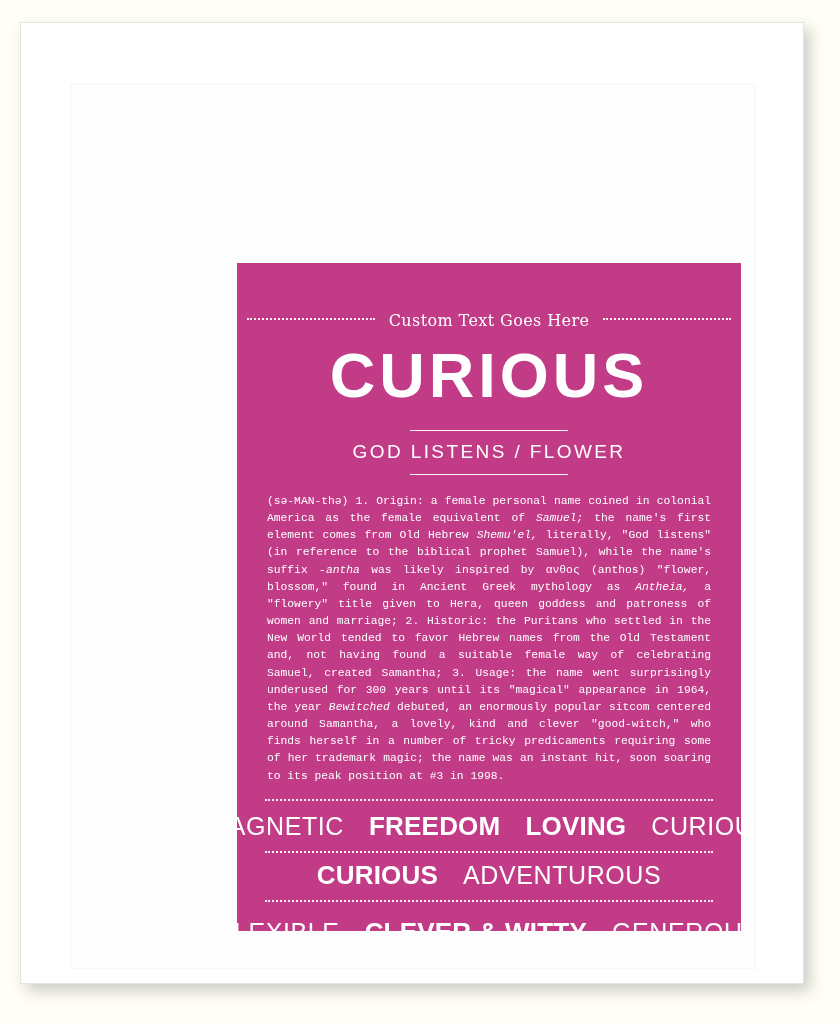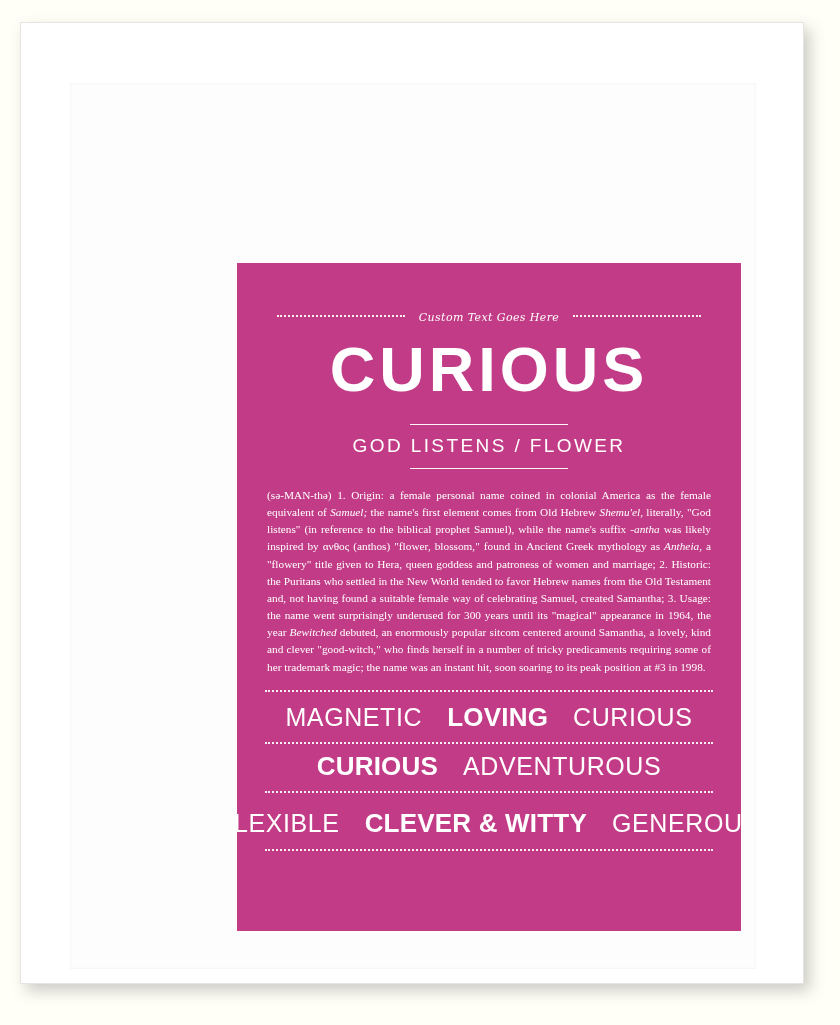--- a/index.html
+++ b/index.html
@@ -62,22 +62,21 @@
   }
   .dotline {
     flex: 0 0 128px;
     height: 0;
     border-bottom: 2px dotted rgba(255,255,255,0.92);
     position: relative;
     top: -2px;
   }
   .custom-text {
     font-family: "DejaVu Serif", serif;
-    font-style: italic;
-    font-size: 11px;
+    font-size: 16px;
     letter-spacing: 0.4px;
     white-space: nowrap;
   }
 
   
   .name {
     text-align: center;
     font-family: "Liberation Sans", sans-serif;
     font-weight: bold;
     font-size: 63px;
@@ -103,21 +102,21 @@
     margin-top: 10px;
     font-weight: normal;
   }
 
   
   .desc {
     margin: 18px 30px 0 30px;
     font-size: 11.3px;
     line-height: 1.52;
     text-align: justify;
-    font-family: Liberation Serif, serif;
+    font-family: Liberation Mono, monospace;
   }
   .desc i { font-style: italic; }
 
   
   .traits {
     margin: 14px 28px 0 28px;
   }
   .dotted-h {
     height: 0;
     border-bottom: 2px dotted rgba(255,255,255,0.92);
@@ -162,20 +161,21 @@
       <div class="rule top"></div>
       <div class="meaning">GOD LISTENS / FLOWER</div>
       <div class="rule bot"></div>
 
       <div class="desc" id="desc"><span>(sə-MAN-thə)  1. Origin:  a female personal name coined in colonial America as the female equivalent of </span><i>Samuel;</i><span> the name's first element comes from Old Hebrew </span><i>Shemu'el,</i><span> literally, "God listens" (in reference to the biblical prophet Samuel), while the name's suffix </span><i>-antha</i><span> was likely inspired by ανθος (anthos) "flower, blossom," found in Ancient Greek mythology as </span><i>Antheia,</i><span> a "flowery" title given to Hera, queen goddess and patroness of women and marriage;  2. Historic:   the Puritans who settled in the New World tended to favor Hebrew names from the Old Testament and, not having found a suitable female way of celebrating Samuel, created Samantha;  3. Usage:  the name went surprisingly underused for 300 years until its "magical" appearance in 1964, the year </span><i>Bewitched</i><span> debuted, an enormously popular sitcom centered around Samantha, a lovely, kind and clever "good-witch," who finds herself in a number of tricky predicaments requiring some of her trademark magic; the name was an instant hit, soon soaring to its peak position at #3 in 1998.</span></div>
 
       <div class="traits">
         <div class="dotted-h"></div>
         <div class="trait-row r1" id="trait-row-0">
             <span class="t-light">MAGNETIC</span>
+            <span class="t-bold">FREEDOM</span>
             <span class="t-bold">LOVING</span>
             <span class="t-light">CURIOUS</span>
           </div>
         <div class="dotted-h"></div>
         <div class="trait-row r2" id="trait-row-1">
             <span class="t-bold">CURIOUS</span>
             <span class="t-light">ADVENTUROUS</span>
           </div>
         <div class="dotted-h"></div>
         <div class="trait-row r3" id="trait-row-2">

